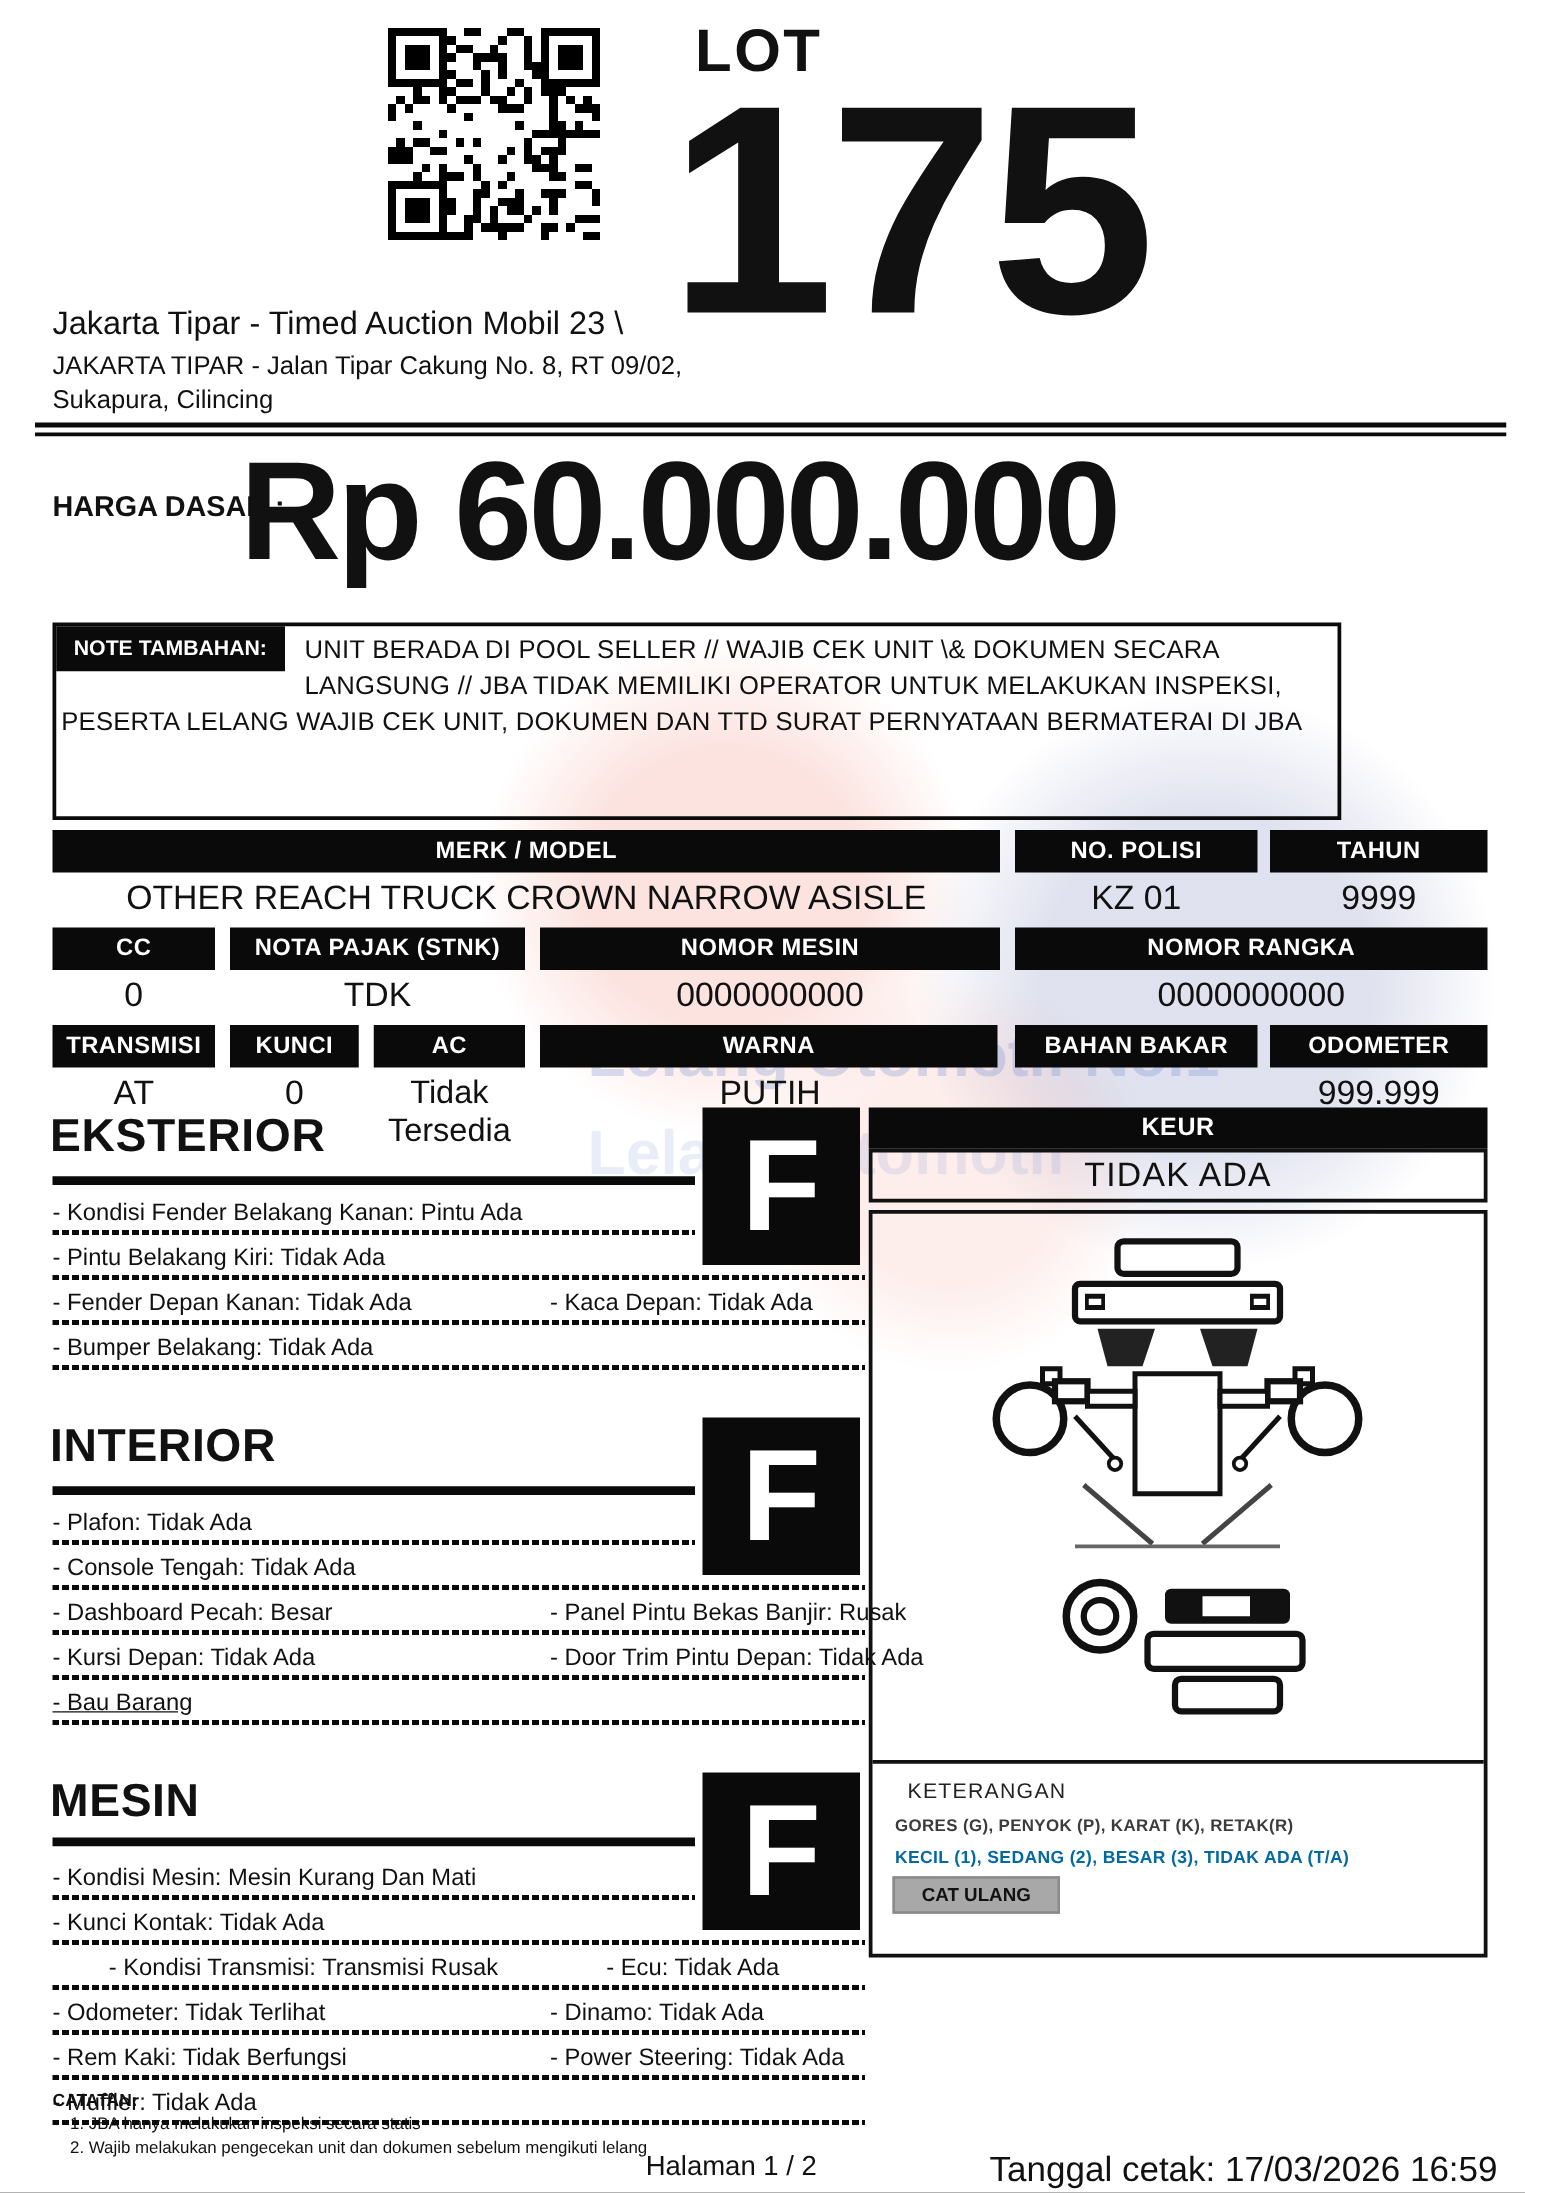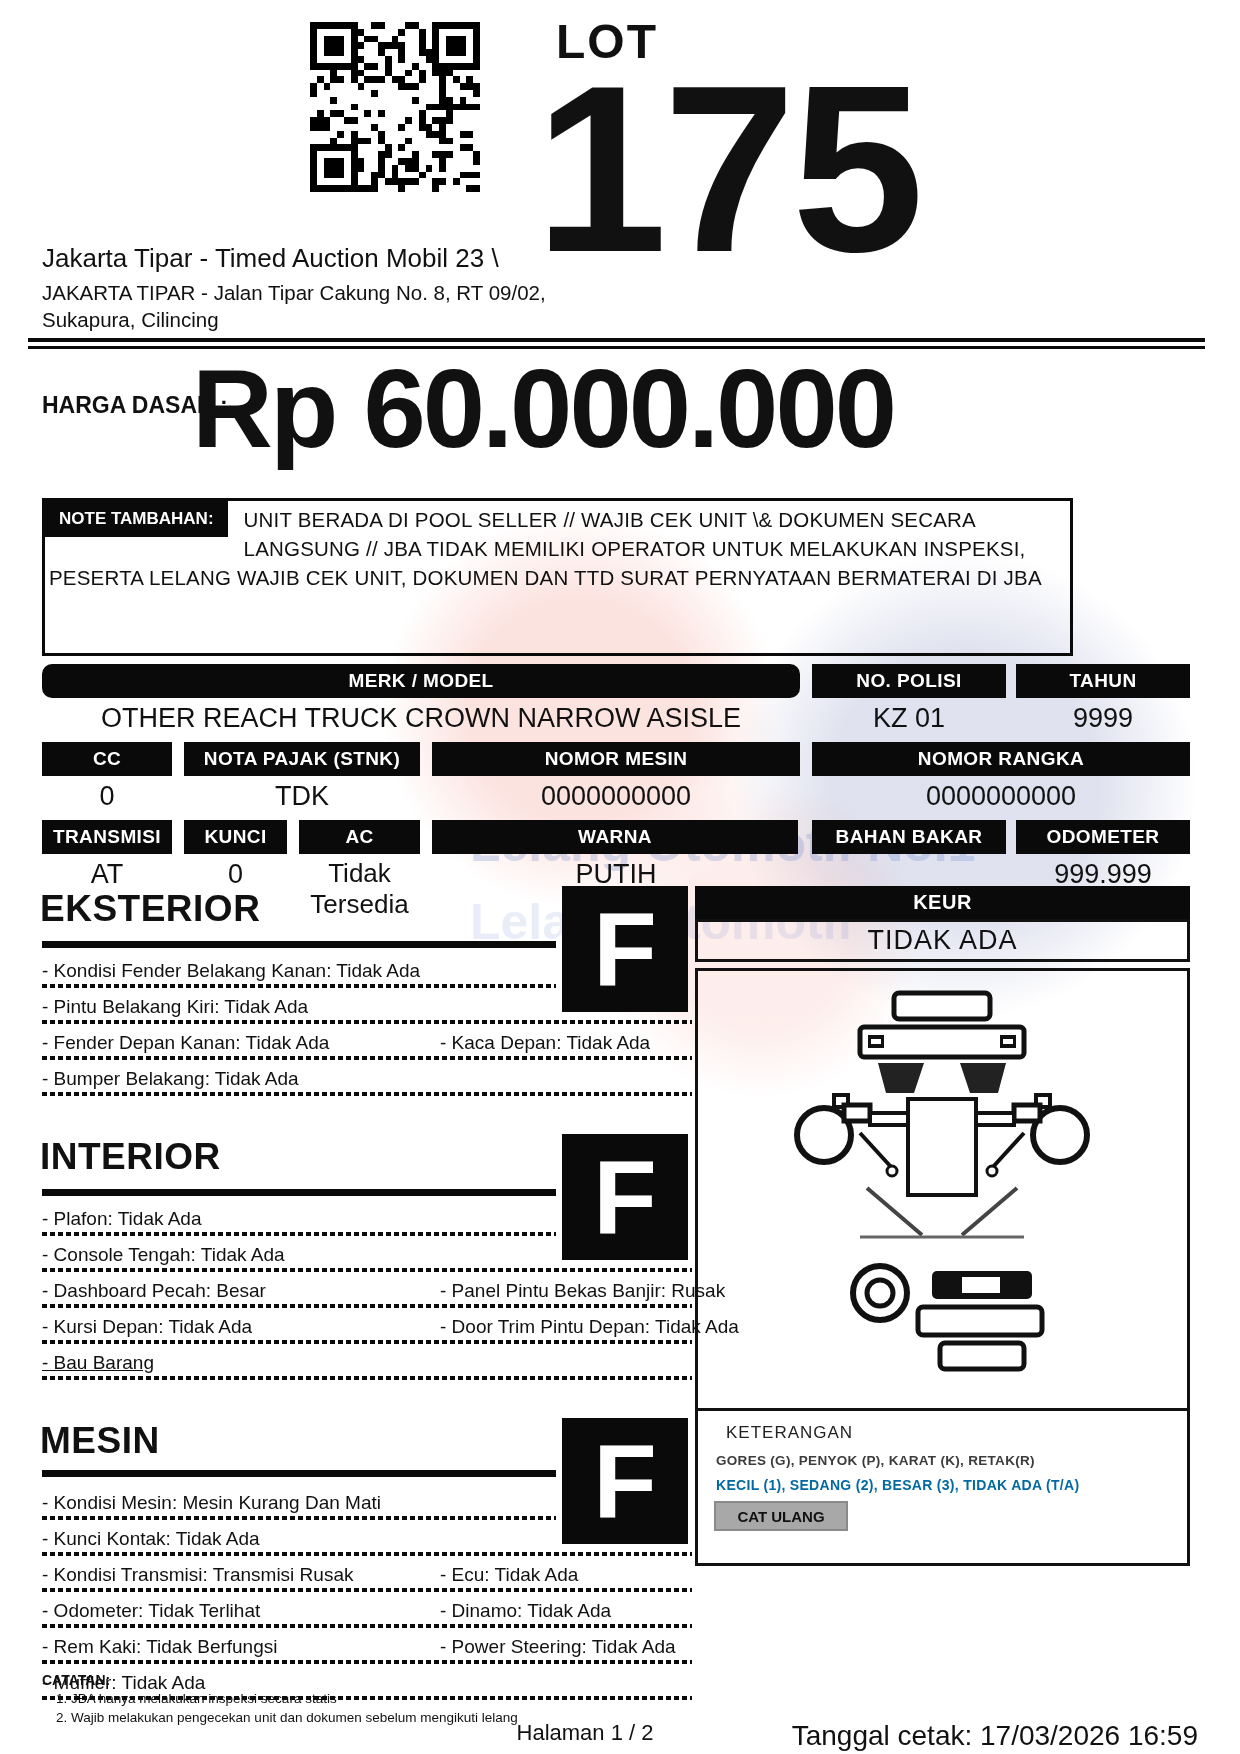--- a/index.html
+++ b/index.html
@@ -270,21 +270,21 @@
   <div class="ct rule2"></div>
 
   <div class="ct price-label">HARGA DASAR :</div>
   <div class="ct price-value">Rp 60.000.000</div>
 
   <div class="ct note-box">
     <span class="note-label">NOTE TAMBAHAN:</span>
     <div class="note-text">UNIT BERADA DI POOL SELLER // WAJIB CEK UNIT \&amp; DOKUMEN SECARA LANGSUNG // JBA TIDAK MEMILIKI OPERATOR UNTUK MELAKUKAN INSPEKSI, PESERTA LELANG WAJIB CEK UNIT, DOKUMEN DAN TTD SURAT PERNYATAAN BERMATERAI DI JBA</div>
   </div>
 
-  <div class="bar" style="left:42px; top:664px; width:758px;border-radius:10px;">MERK / MODEL</div>
+  <div class="bar" style="left:42px; top:664px; width:758px;">MERK / MODEL</div>
   <div class="bar" style="left:812px; top:664px; width:194px;">NO. POLISI</div>
   <div class="bar" style="left:1016px; top:664px; width:174px;">TAHUN</div>
   <div class="val" style="left:42px; top:702px; width:758px;">OTHER REACH TRUCK CROWN NARROW ASISLE</div>
   <div class="val" style="left:812px; top:702px; width:194px;">KZ 01</div>
   <div class="val" style="left:1016px; top:702px; width:174px;">9999</div>
 
   <div class="bar" style="left:42px; top:742px; width:130px;">CC</div>
   <div class="bar" style="left:184px; top:742px; width:236px;">NOTA PAJAK (STNK)</div>
   <div class="bar" style="left:812px; top:742px; width:378px;">NOMOR RANGKA</div>
   <div class="bar" style="left:432px; top:742px; width:368px;">NOMOR MESIN</div>
@@ -302,21 +302,21 @@
   <div class="val" style="left:42px; top:858px; width:130px;">AT</div>
   <div class="val" style="left:184px; top:858px; width:103px;">0</div>
   <div class="val" style="left:299px; top:858px; width:121px; font-size:26px;">Tidak Tersedia</div>
   <div class="val" style="left:432px; top:858px; width:368px;">PUTIH</div>
   <div class="val" style="left:812px; top:858px; width:194px;"></div>
   <div class="val" style="left:1016px; top:858px; width:174px;">999.999</div>
 
   <div class="sec-title" style="top:888px;">EKSTERIOR</div>
   <div class="sec-rule" style="top:941px;"></div>
   <div class="fbox" style="top:886px;">F</div>
-  <div class="item" style="top:960px;"><span class="l">- Kondisi Fender Belakang Kanan: Tidak Ada</span><span class="r"></span></div>
+  <div class="item" style="top:960px;"><span class="l">- Kondisi Fender Belakang Kanan: Pintu Ada</span><span class="r"></span></div>
   <div class="sep sep-s" style="top:984px;"></div>
   <div class="item" style="top:996px;"><span class="l">- Pintu Belakang Kiri: Tidak Ada</span><span class="r"></span></div>
   <div class="sep sep-l" style="top:1020px;"></div>
   <div class="item" style="top:1032px;"><span class="l">- Fender Depan Kanan: Tidak Ada</span><span class="r">- Kaca Depan: Tidak Ada</span></div>
   <div class="sep sep-l" style="top:1056px;"></div>
   <div class="item" style="top:1068px;"><span class="l">- Bumper Belakang: Tidak Ada</span><span class="r"></span></div>
   <div class="sep sep-l" style="top:1092px;"></div>
 
   <div class="sec-title" style="top:1136px;">INTERIOR</div>
   <div class="sec-rule" style="top:1189px;"></div>
@@ -332,21 +332,21 @@
   <div class="item" style="top:1352px;text-decoration:underline;"><span class="l">- Bau Barang</span><span class="r"></span></div>
   <div class="sep sep-l" style="top:1376px;"></div>
 
   <div class="sec-title" style="top:1420px;">MESIN</div>
   <div class="sec-rule" style="top:1470px;"></div>
   <div class="fbox" style="top:1418px;">F</div>
   <div class="item" style="top:1492px;"><span class="l">- Kondisi Mesin: Mesin Kurang Dan Mati</span><span class="r"></span></div>
   <div class="sep sep-s" style="top:1516px;"></div>
   <div class="item" style="top:1528px;"><span class="l">- Kunci Kontak: Tidak Ada</span><span class="r"></span></div>
   <div class="sep sep-l" style="top:1552px;"></div>
-  <div class="item" style="top:1564px;"><span class="l">- Kondisi Transmisi: Transmisi Rusak</span><span class="r">- Ecu: Tidak Ada</span></div>
+  <div class="item" style="top:1564px;margin-left:45px;"><span class="l">- Kondisi Transmisi: Transmisi Rusak</span><span class="r">- Ecu: Tidak Ada</span></div>
   <div class="sep sep-l" style="top:1588px;"></div>
   <div class="item" style="top:1600px;"><span class="l">- Odometer: Tidak Terlihat</span><span class="r">- Dinamo: Tidak Ada</span></div>
   <div class="sep sep-l" style="top:1624px;"></div>
   <div class="item" style="top:1636px;"><span class="l">- Rem Kaki: Tidak Berfungsi</span><span class="r">- Power Steering: Tidak Ada</span></div>
   <div class="sep sep-l" style="top:1660px;"></div>
   <div class="item" style="top:1672px;"><span class="l">- Muffler: Tidak Ada</span><span class="r"></span></div>
   <div class="sep sep-l" style="top:1696px;"></div>
 
   <div class="ct catatan-label">CATATAN:</div>
   <div class="ct catatan-1">1. JBA hanya melakukan inspeksi secara statis</div>

